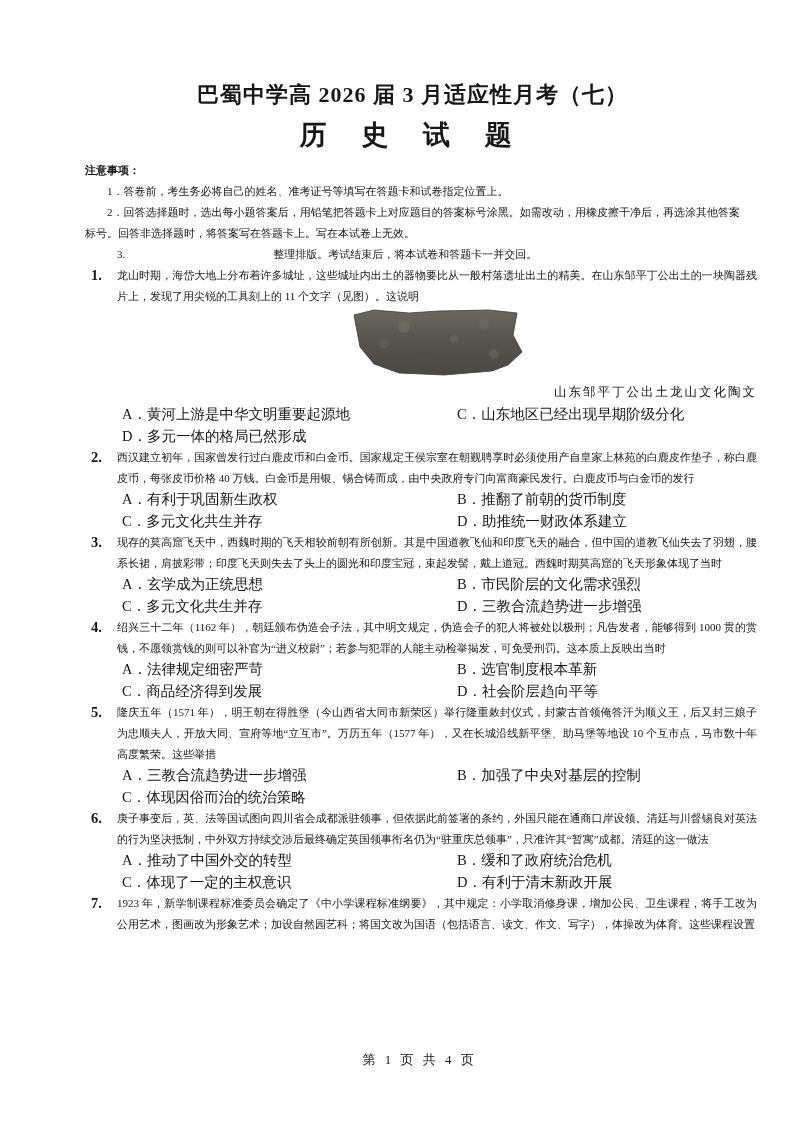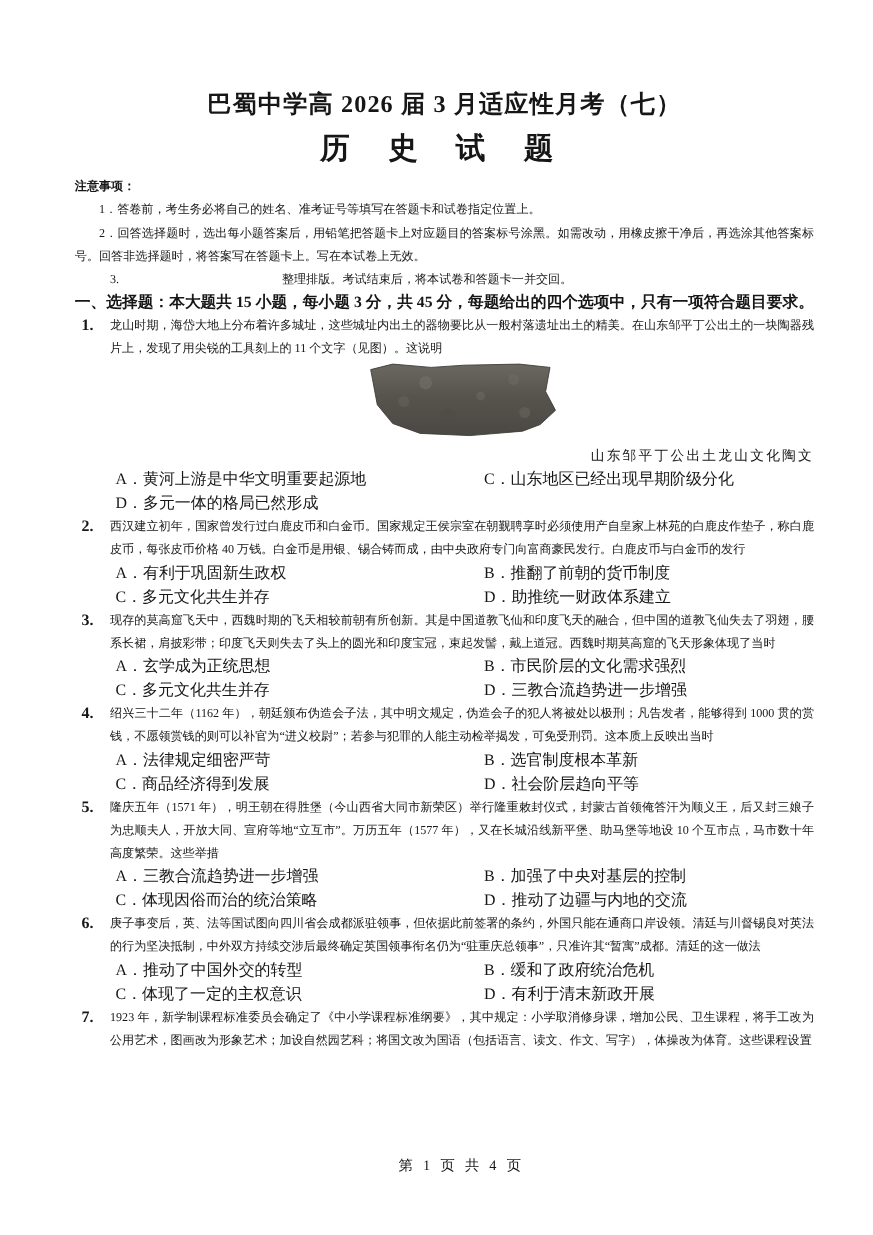--- a/index.html
+++ b/index.html
@@ -8,20 +8,21 @@
     background:#ffffff;
     color:#161616;
     font-family:"Liberation Serif","DejaVu Serif",serif;
     position:relative;
     overflow:hidden;
   }
   .sheet{
     position:absolute;inset:0;
     padding:82px 54px 15px 68px;
     box-sizing:border-box;
+    margin-left:17px;
   }
   .title{
     text-align:center;
     font-size:22px;line-height:26px;
     font-weight:600;
     letter-spacing:1px;
     margin:0;
   }
   .subtitle{
     text-align:center;
@@ -94,21 +95,20 @@
 
   <h1 class="title">巴蜀中学高 2026 届 3 月适应性月考（七）</h1>
   <h2 class="subtitle">历 史 试 题</h2>
 
   <div class="notice-heading body-text">注意事项：</div>
 
   <p class="body-text indent">1．答卷前，考生务必将自己的姓名、准考证号等填写在答题卡和试卷指定位置上。</p>
   <p class="body-text indent">2．回答选择题时，选出每小题答案后，用铅笔把答题卡上对应题目的答案标号涂黑。如需改动，用橡皮擦干净后，再选涂其他答案标号。回答非选择题时，将答案写在答题卡上。写在本试卷上无效。</p>
   <p class="body-text notice-item3"><span>3.</span><span class="gap-spacer"></span><span>整理排版。考试结束后，将本试卷和答题卡一并交回。</span></p>
 
-  <p class="section-heading">一、选择题：本大题共 15 小题，每小题 3 分，共 45 分，每题给出的四个选项中，只有一项符合题目要求。</p>
 
   <div class="question">
     <span class="q-num">1.</span>
     <p class="body-text">龙山时期，海岱大地上分布着许多城址，这些城址内出土的器物要比从一般村落遗址出土的精美。在山东邹平丁公出土的一块陶器残片上，发现了用尖锐的工具刻上的 11 个文字（见图）。这说明</p>
     <div class="figure-wrap">
       <svg width="186" height="70" viewBox="0 0 186 70">
         <defs>
           <linearGradient id="shardGrad" x1="0" y1="0" x2="0" y2="1">
             <stop offset="0" stop-color="#6b6860"></stop>
             <stop offset="0.45" stop-color="#57544e"></stop>
@@ -165,21 +165,20 @@
     </div>
   </div>
 
   <div class="question">
     <span class="q-num">5.</span>
     <p class="body-text">隆庆五年（1571 年），明王朝在得胜堡（今山西省大同市新荣区）举行隆重敕封仪式，封蒙古首领俺答汗为顺义王，后又封三娘子为忠顺夫人，开放大同、宣府等地“立互市”。万历五年（1577 年），又在长城沿线新平堡、助马堡等地设 10 个互市点，马市数十年高度繁荣。这些举措</p>
     <div class="opts">
       <span>A．三教合流趋势进一步增强</span>
       <span>B．加强了中央对基层的控制</span>
       <span>C．体现因俗而治的统治策略</span>
-      <span>D．推动了边疆与内地的交流</span>
     </div>
   </div>
 
   <div class="question">
     <span class="q-num">6.</span>
     <p class="body-text">庚子事变后，英、法等国试图向四川省会成都派驻领事，但依据此前签署的条约，外国只能在通商口岸设领。清廷与川督锡良对英法的行为坚决抵制，中外双方持续交涉后最终确定英国领事衔名仍为“驻重庆总领事”，只准许其“暂寓”成都。清廷的这一做法</p>
     <div class="opts">
       <span>A．推动了中国外交的转型</span>
       <span>B．缓和了政府统治危机</span>
       <span>C．体现了一定的主权意识</span>

